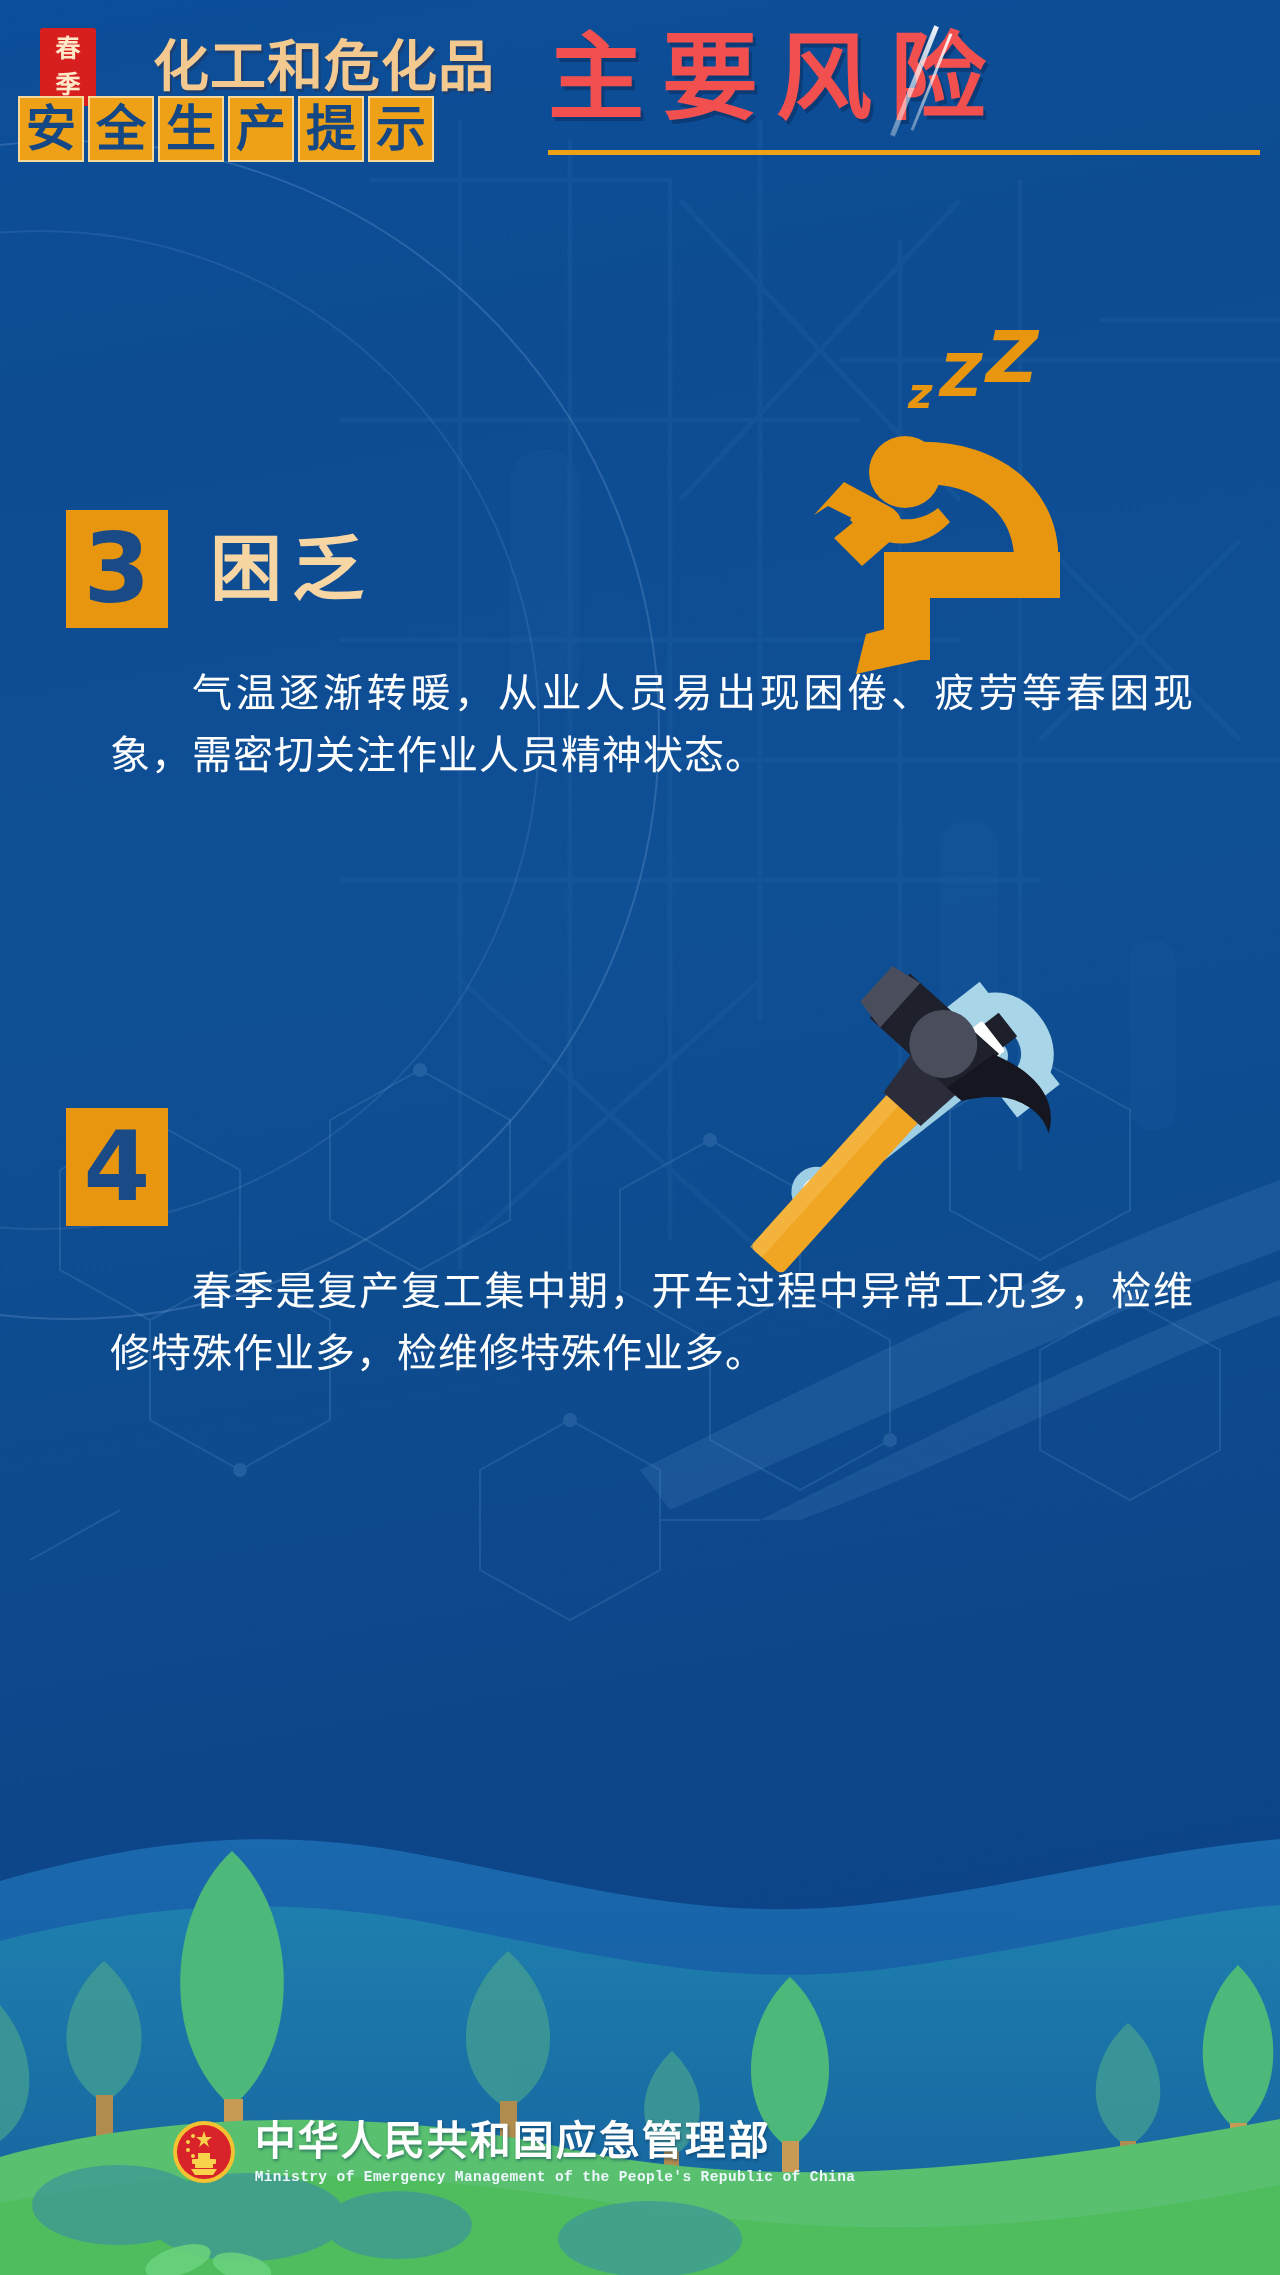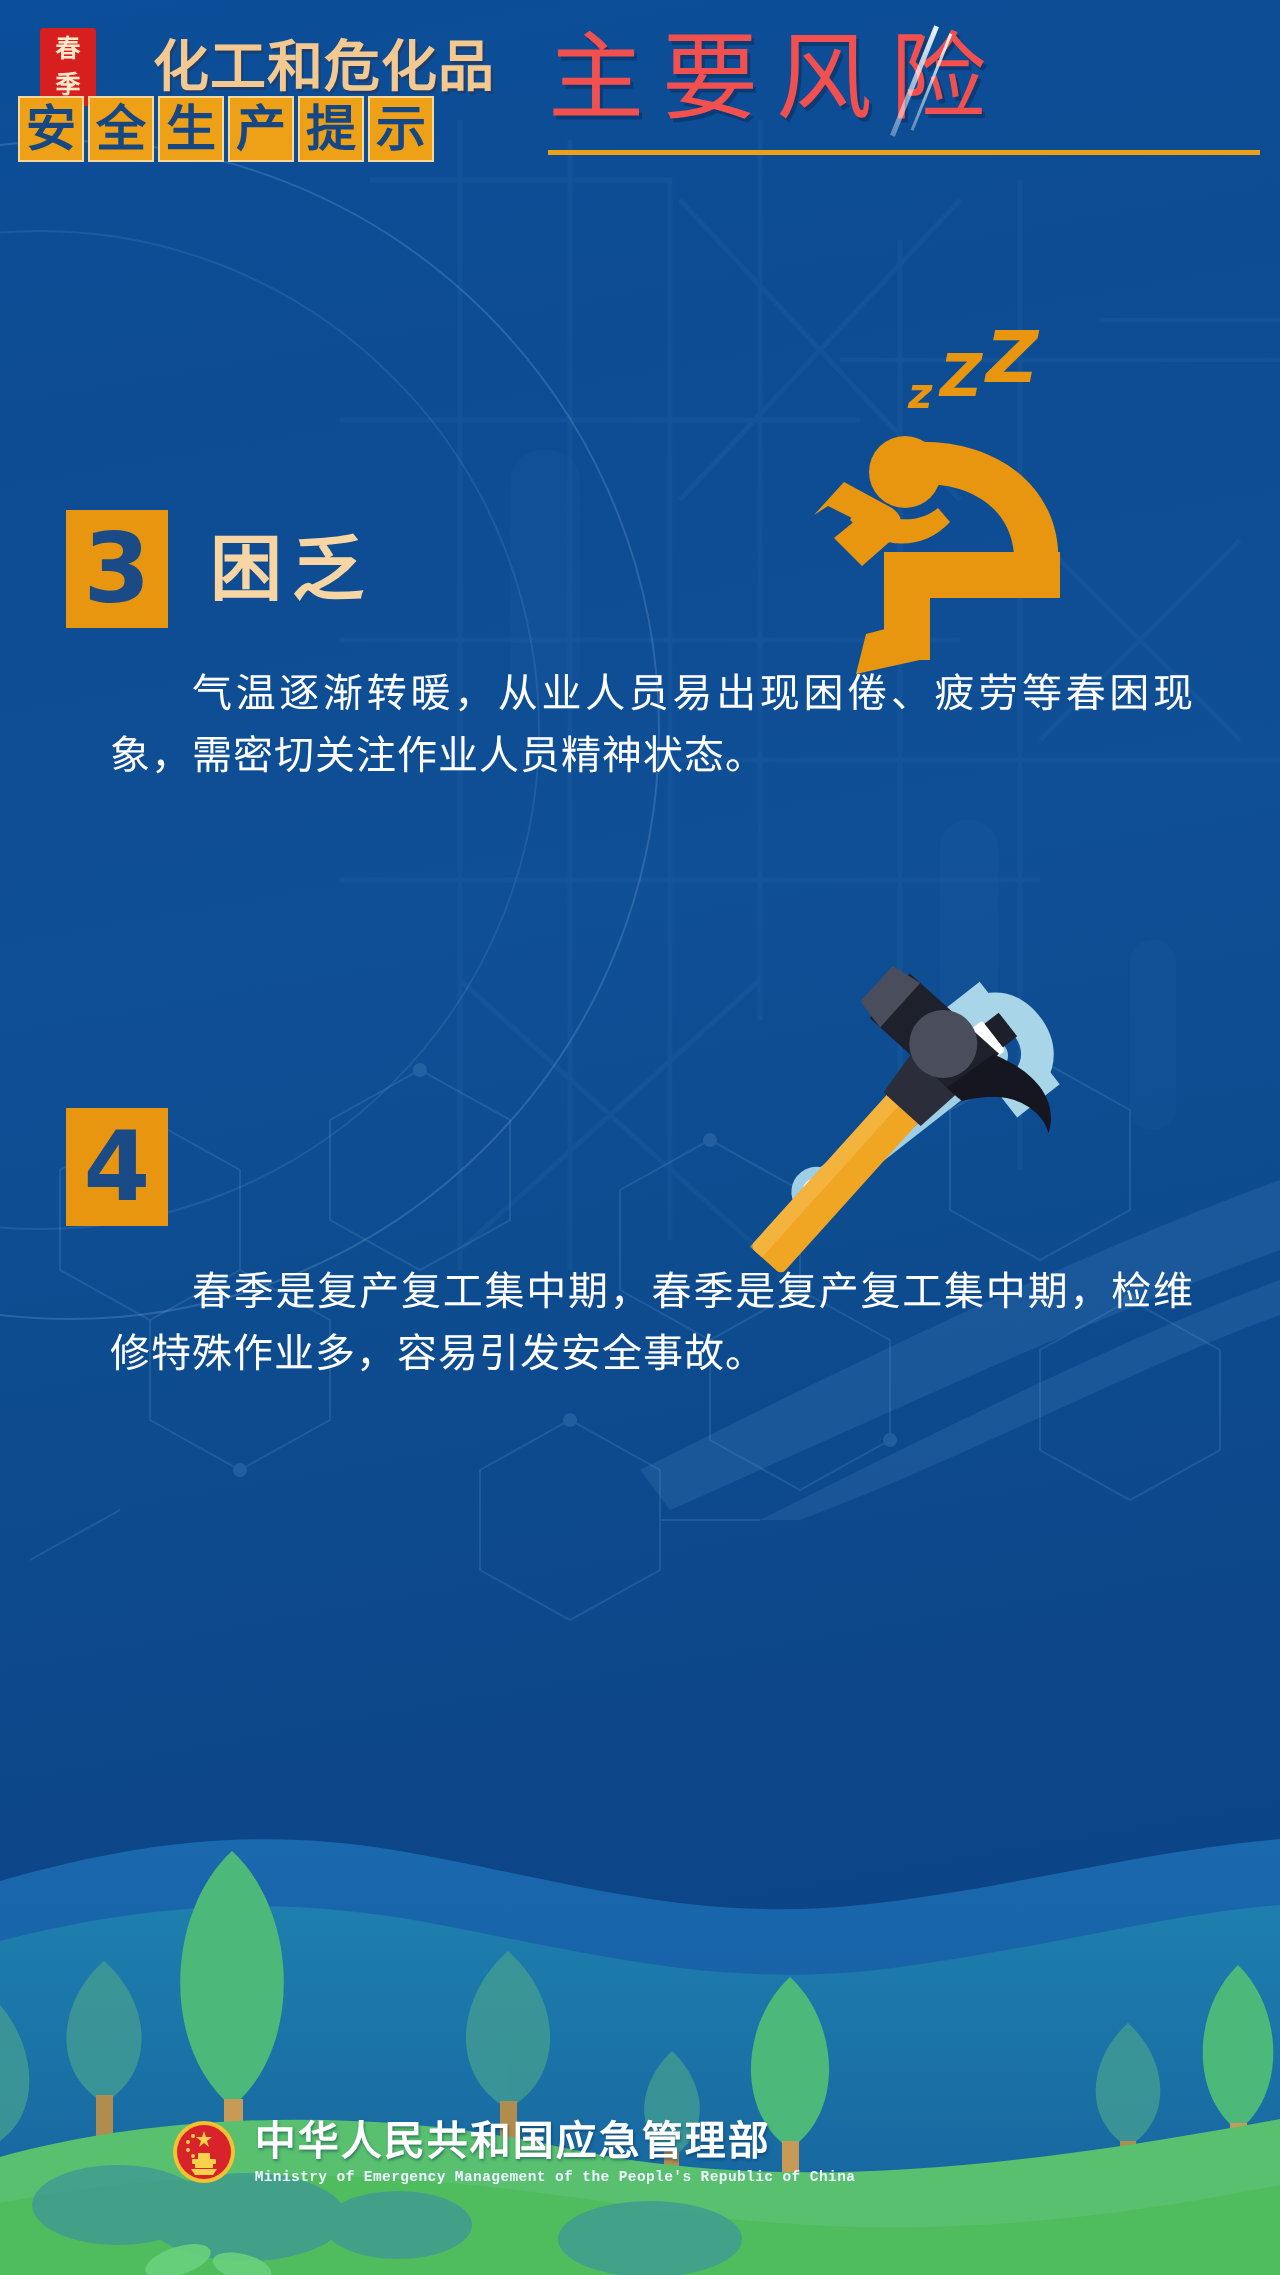--- a/index.html
+++ b/index.html
@@ -107,21 +107,21 @@
   }
 
   .hdr-right {
     position: absolute;
     left: 548px; top: 12px;
     width: 720px;
     height: 140px;
   }
   .hdr-title {
     font-size: 96px;
-    font-weight: normal;
+    font-weight: bold;
     color: #f2504f;
     letter-spacing: 18px;
     line-height: 132px;
     white-space: nowrap;
     text-shadow: 3px 4px 0 rgba(10,45,92,.55);
     position: relative;
   }
   .hdr-title .slash {
     position: absolute;
     width: 5px; height: 118px;
@@ -388,21 +388,21 @@
 
       <path d="M212 56 C258 40 292 48 306 78 C292 68 268 68 248 82
                C232 94 224 106 220 112 L200 112 Z" fill="#15161f"></path>
     </g>
   </svg>
 
   <div class="section" style="top:1108px;">
     <div class="sec-head">
       <div class="num-box">4</div>
     </div>
-    <div class="sec-body">春季是复产复工集中期，春季是复产复工集中期，检维修特殊作业多，容易引发安全事故。</div>
+    <div class="sec-body">春季是复产复工集中期，开车过程中异常工况多，检维修特殊作业多，检维修特殊作业多。</div>
   </div>
 
   <svg class="landscape" viewBox="0 0 1280 520" preserveAspectRatio="none">
     <defs>
       <linearGradient id="hillA" x1="0" y1="0" x2="0" y2="1">
         <stop offset="0%" stop-color="#1a68ae"></stop>
           <stop offset="100%" stop-color="#14589b"></stop>
       </linearGradient>
       <linearGradient id="hillB" x1="0" y1="0" x2="0" y2="1">
         <stop offset="0%" stop-color="#1e7fae"></stop>

